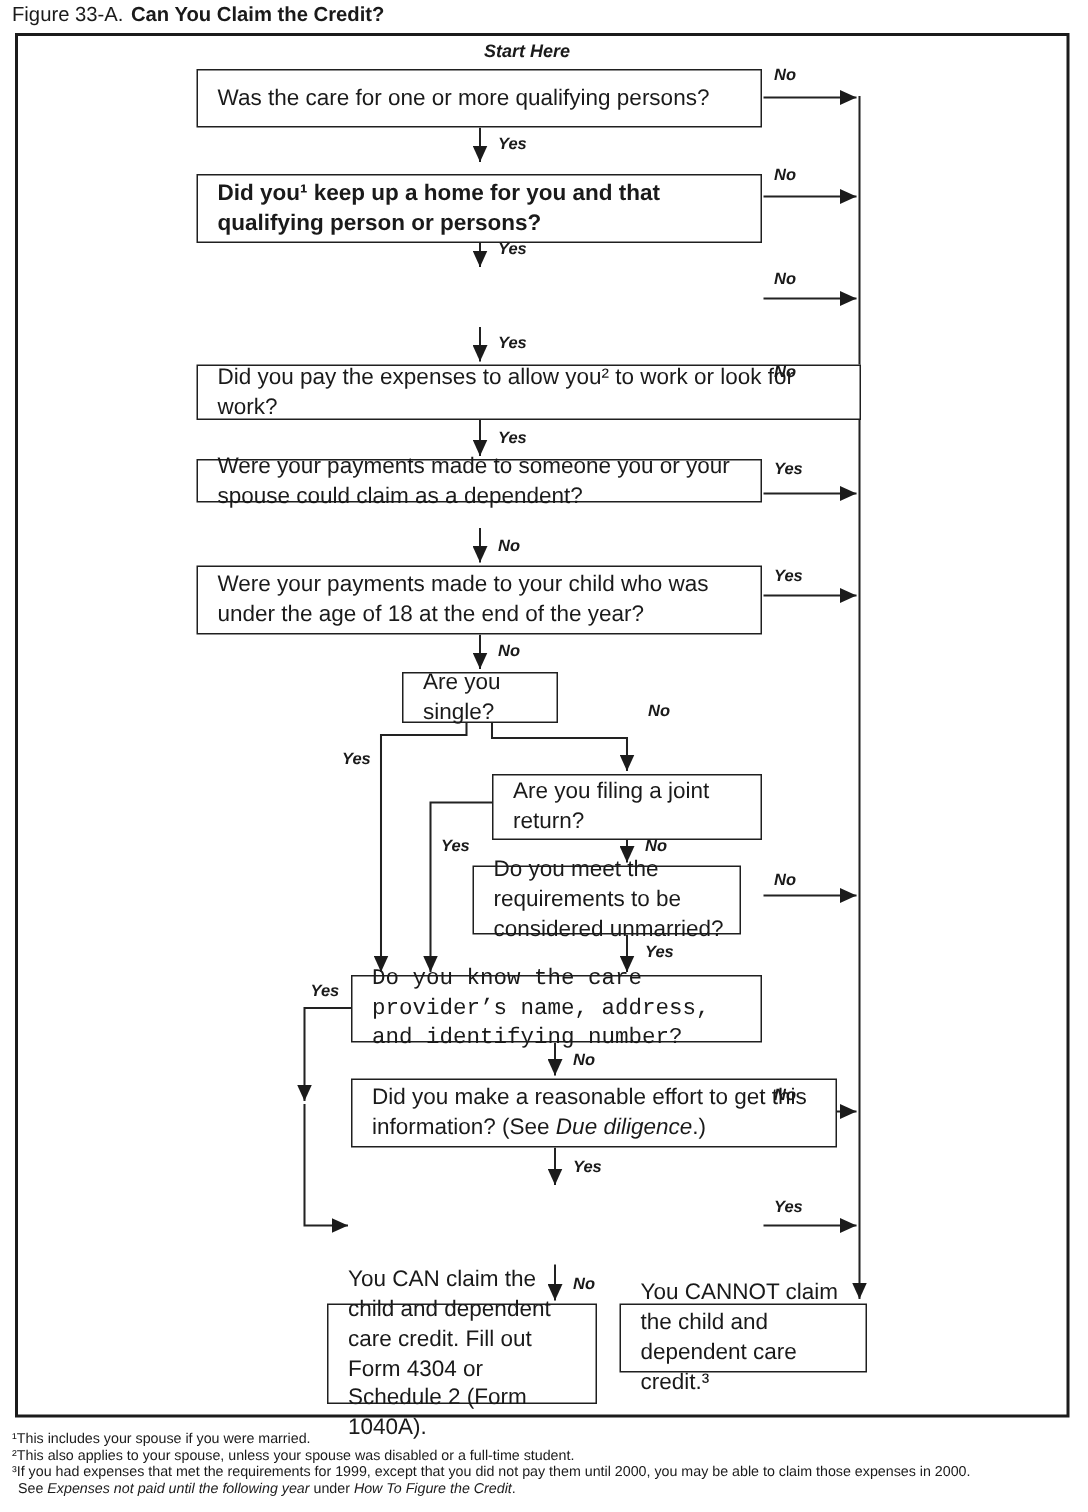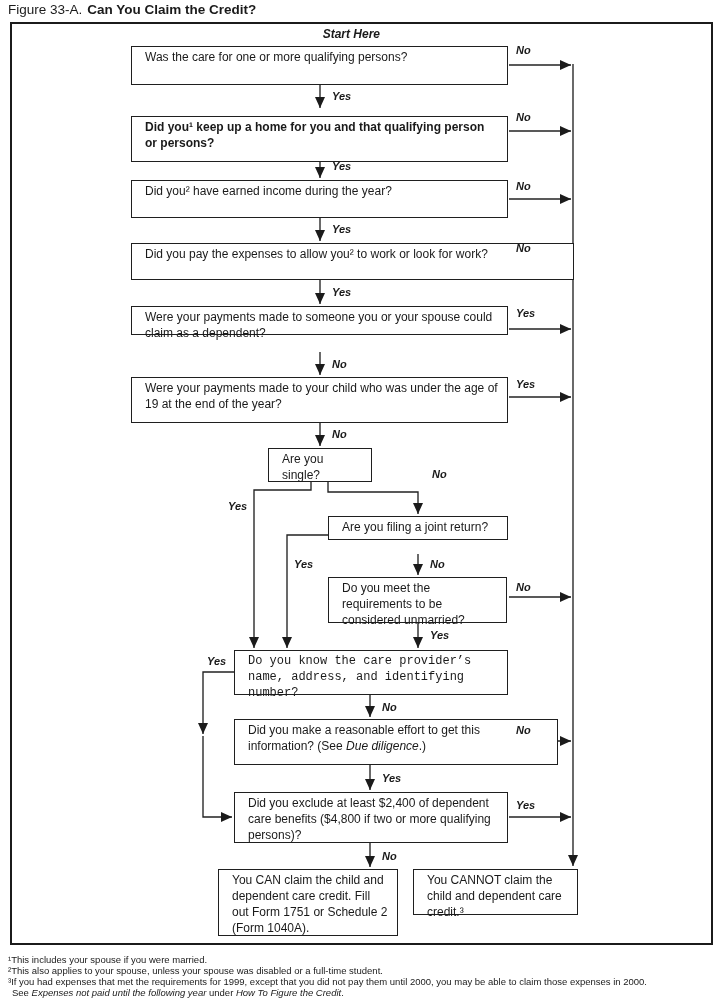--- a/index.html
+++ b/index.html
@@ -6,22 +6,22 @@
   .page{position:relative;width:725px;height:1008px;background:#fff;
         font-family:"Liberation Sans",sans-serif;color:#1a1a1a;overflow:hidden;}
   .fig-title{position:absolute;left:8px;top:2px;font-size:13.5px;white-space:nowrap;}
   .fig-title .fig-label{font-weight:400;}
   .fig-title .fig-main{font-weight:700;margin-left:5px;}
   .frame{position:absolute;left:10px;top:22px;width:703px;height:923px;
          border:2px solid #1b1b1b;box-sizing:border-box;background:#fff;}
   .start-here{position:absolute;left:260px;top:27px;width:120px;text-align:right;
               font-weight:700;font-style:italic;font-size:12px;}
   .qbox{position:absolute;box-sizing:border-box;border:1.6px solid #1f1f1f;background:#fff;
-        display:flex;align-items:flex-start;padding:3px 9px 3px 13px;
-        font-size:12px;line-height:1.33;}
+        display:flex;align-items:center;padding:3px 9px 3px 13px;
+        font-size:15px;line-height:1.33;}
   .qbox .em{font-style:italic;}
   .lbl{position:absolute;font-style:italic;font-weight:700;font-size:11px;white-space:nowrap;}
   svg.connectors{position:absolute;left:0;top:0;pointer-events:none;}
   .foot{position:absolute;left:8px;font-size:9.5px;line-height:1.16;white-space:nowrap;}
   .foot .em{font-style:italic;}
   .indent{padding-left:4px;}
 </style>
 </head>
 <body>
 
@@ -80,52 +80,46 @@
       <path d="M370,843 V867" marker-end="url(#arw)"></path>
     </g>
   </svg>
 
   <div class="qbox" style="left:131px;top:46px;width:377px;height:39px;">
     <span>Was the care for one or more qualifying persons?</span>
   </div>
   <div class="qbox" style="left:131px;top:116px;width:377px;height:46px;font-weight:bold;">
     <span>Did you¹ keep up a home for you and that qualifying person or persons?</span>
   </div>
-  <div class="qbox" style="left:131px;top:180px;width:377px;height:38px;">
-    <span>Did you² have earned income during the year?</span>
-  </div>
   <div class="qbox" style="left:131px;top:243px;width:443px;height:37px;">
     <span>Did you pay the expenses to allow you² to work or look for work?</span>
   </div>
   <div class="qbox" style="left:131px;top:306px;width:377px;height:29px;">
     <span>Were your payments made to someone you or your spouse could claim as a dependent?</span>
   </div>
   <div class="qbox" style="left:131px;top:377px;width:377px;height:46px;">
-    <span>Were your payments made to your child who was under the age of 19 at the end of the year?</span>
+    <span>Were your payments made to your child who was under the age of 18 at the end of the year?</span>
   </div>
   <div class="qbox" style="left:268px;top:448px;width:104px;height:34px;">
     <span>Are you single?</span>
   </div>
-  <div class="qbox" style="left:328px;top:516px;width:180px;height:24px;">
+  <div class="qbox" style="left:328px;top:516px;width:180px;height:44px;">
     <span>Are you filing a joint return?</span>
   </div>
-  <div class="qbox" style="left:328px;top:577px;width:179px;height:46px;">
+  <div class="qbox" style="left:315px;top:577px;width:179px;height:46px;">
     <span>Do you meet the requirements to be considered unmarried?</span>
   </div>
   <div class="qbox" style="left:234px;top:650px;width:274px;height:45px;font-family:Liberation Mono, monospace;">
     <span>Do you know the care provider’s name, address, and identifying number?</span>
   </div>
   <div class="qbox" style="left:234px;top:719px;width:324px;height:46px;">
     <span><span>Did you make a reasonable effort to get this information? (See </span><span class="em">Due diligence</span><span>.)</span></span>
   </div>
-  <div class="qbox" style="left:234px;top:792px;width:274px;height:51px;">
-    <span>Did you exclude at least $2,400 of dependent care benefits ($4,800 if two or more qualifying persons)?</span>
-  </div>
   <div class="qbox" style="left:218px;top:869px;width:180px;height:67px;">
-    <span>You CAN claim the child and dependent care credit. Fill out Form 1751 or Schedule 2 (Form 1040A).</span>
+    <span>You CAN claim the child and dependent care credit. Fill out Form 4304 or Schedule 2 (Form 1040A).</span>
   </div>
   <div class="qbox" style="left:413px;top:869px;width:165px;height:46px;">
     <span>You CANNOT claim the child and dependent care credit.³</span>
   </div>
 
   <div class="lbl" style="left:516px;top:44px;">No</div>
   <div class="lbl" style="left:332px;top:90px;">Yes</div>
   <div class="lbl" style="left:516px;top:111px;">No</div>
   <div class="lbl" style="left:332px;top:160px;">Yes</div>
   <div class="lbl" style="left:516px;top:180px;">No</div>

